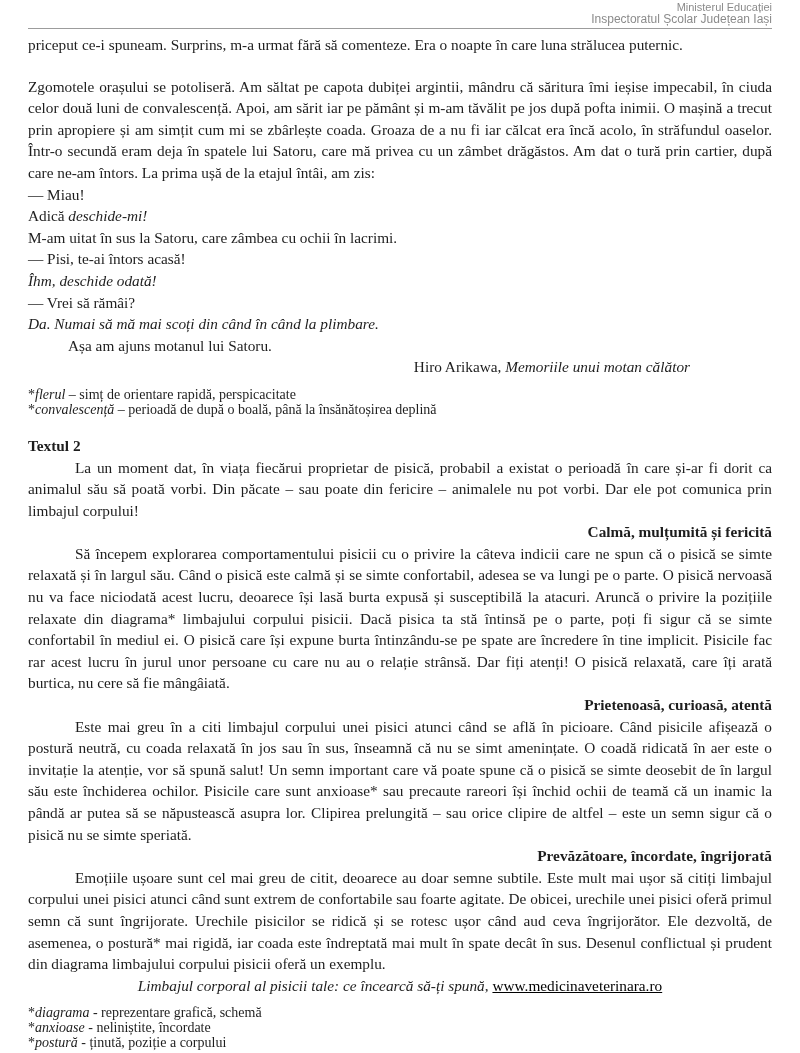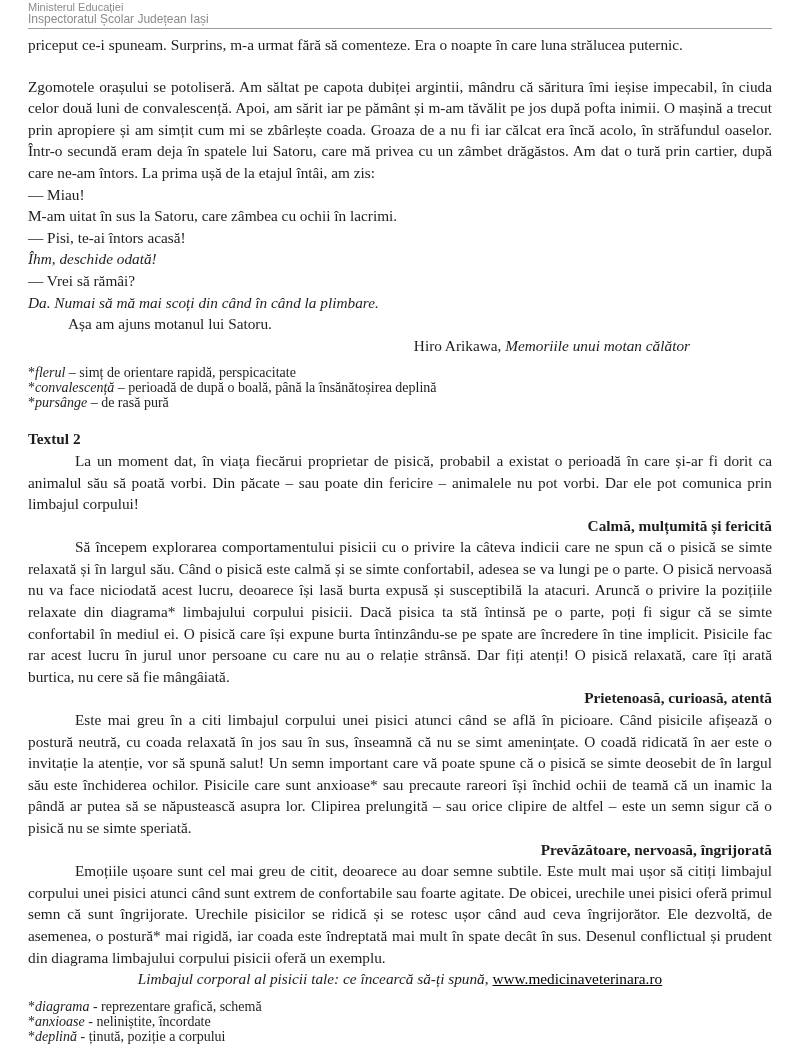--- a/index.html
+++ b/index.html
@@ -7,21 +7,21 @@
     width: 800px; height: 1053px; overflow: hidden;
     font-family: "Liberation Serif", serif;
     font-size: 15.3px; line-height: 21.6px;
     color: #1d1d1d;
     -webkit-font-smoothing: antialiased;
   }
   .page { padding: 2px 28px 0 28px; box-sizing: border-box; }
 
   
   .doc-header {
-    text-align: left;
+    text-align: right;
     font-family: "Liberation Sans", sans-serif;
     color: #8b8b8b;
     border-bottom: 1px solid #9c9c9c;
     padding-bottom: 3px;
   }
   .doc-header .hl1 { font-size: 11px; line-height: 11px; }
   .doc-header .hl2 { font-size: 12px; line-height: 12px; }
 
   p { margin: 0; }
   .j { text-align: justify; }
@@ -49,51 +49,51 @@
     <div class="hl1">Ministerul Educației</div>
     <div class="hl2">Inspectoratul Școlar Județean Iași</div>
   </div>
 
   <p class="opening">priceput ce-i spuneam. Surprins, m-a urmat fără să comenteze. Era o noapte în care luna strălucea puternic.</p>
 
   <p class="j gap-top">Zgomotele orașului se potoliseră. Am săltat pe capota dubiței argintii, mândru că săritura îmi ieșise impecabil, în ciuda celor două luni de convalescență. Apoi, am sărit iar pe pământ și m-am tăvălit pe jos după pofta inimii. O mașină a trecut prin apropiere și am simțit cum mi se zbârlește coada. Groaza de a nu fi iar călcat era încă acolo, în străfundul oaselor. Într-o secundă eram deja în spatele lui Satoru, care mă privea cu un zâmbet drăgăstos. Am dat o tură prin cartier, după care ne-am întors. La prima ușă de la etajul întâi, am zis:</p>
 
   <div>
       <p><span>— Miau!</span></p>
+      <p><span>Adică </span><i>deschide-mi!</i></p>
       <p><span>M-am uitat în sus la Satoru, care zâmbea cu ochii în lacrimi.</span></p>
       <p><span>— Pisi, te-ai întors acasă!</span></p>
       <p><i>Îhm, deschide odată!</i></p>
       <p><span>— Vrei să rămâi?</span></p>
       <p><i>Da. Numai să mă mai scoți din când în când la plimbare.</i></p>
     </div>
 
   <p class="ind-sm">Așa am ajuns motanul lui Satoru.</p>
 
   <p class="attribution"><span>Hiro Arikawa, </span><i>Memoriile unui motan călător</i></p>
 
   <div class="fnotes">
       <p><span>*</span><i>flerul</i><span> – simț de orientare rapidă, perspicacitate</span></p>
       <p><span>*</span><i>convalescență</i><span> – perioadă de după o boală, până la însănătoșirea deplină</span></p>
-      <p><span>*</span><i>pursânge</i><span> – de rasă pură</span></p>
     </div>
 
   <p class="t2-title">Textul 2</p>
 
   <p class="j ind">La un moment dat, în viața fiecărui proprietar de pisică, probabil a existat o perioadă în care și-ar fi dorit ca animalul său să poată vorbi. Din păcate – sau poate din fericire – animalele nu pot vorbi. Dar ele pot comunica prin limbajul corpului!</p>
 
   <div>
       <p class="h">Calmă, mulțumită și fericită</p>
       <p class="j ind">Să începem explorarea comportamentului pisicii cu o privire la câteva indicii care ne spun că o pisică se simte relaxată și în largul său. Când o pisică este calmă și se simte confortabil, adesea se va lungi pe o parte. O pisică nervoasă nu va face niciodată acest lucru, deoarece își lasă burta expusă și susceptibilă la atacuri. Aruncă o privire la pozițiile relaxate din diagrama* limbajului corpului pisicii. Dacă pisica ta stă întinsă pe o parte, poți fi sigur că se simte confortabil în mediul ei. O pisică care își expune burta  întinzându-se pe spate are încredere în tine implicit. Pisicile fac rar acest lucru în jurul unor persoane cu care nu au o relație strânsă. Dar fiți atenți! O pisică relaxată, care îți arată burtica, nu cere să fie mângâiată.</p>
       <p class="h">Prietenoasă, curioasă, atentă</p>
       <p class="j ind">Este mai greu în a citi limbajul corpului unei pisici atunci când se află în picioare. Când pisicile afișează o postură neutră, cu coada relaxată  în jos sau în sus, înseamnă că nu se simt amenințate. O coadă ridicată în aer este o invitație la atenție, vor să spună salut! Un semn important care vă poate spune că o pisică se simte deosebit de în largul său este închiderea ochilor. Pisicile care sunt anxioase* sau precaute rareori își închid ochii de teamă că un inamic la pândă ar putea să se năpustească asupra lor. Clipirea prelungită – sau orice clipire de altfel – este un semn sigur că o pisică nu se simte speriată.</p>
-      <p class="h">Prevăzătoare, nervoasă, îngrijorată</p>
+      <p class="h">Prevăzătoare, încordate, îngrijorată</p>
       <p class="j ind">Emoțiile ușoare sunt cel mai greu de citit, deoarece au doar semne subtile. Este mult mai ușor să citiți limbajul corpului unei pisici atunci când sunt extrem de confortabile sau foarte agitate. De obicei, urechile unei pisici oferă primul semn că sunt îngrijorate. Urechile pisicilor se ridică și se rotesc ușor când aud ceva îngrijorător. Ele dezvoltă, de asemenea, o postură* mai rigidă, iar coada este îndreptată mai mult în spate decât în sus. Desenul conflictual și prudent din diagrama limbajului corpului pisicii oferă un exemplu.</p>
     </div>
 
   <p class="source-line"><i>Limbajul corporal al pisicii tale: ce încearcă să-ți spună</i><span>, </span><a class="link">www.medicinaveterinara.ro</a></p>
 
   <div class="fnotes">
       <p><span>*</span><i>diagrama</i><span> - reprezentare grafică, schemă</span></p>
       <p><span>*</span><i>anxioase</i><span> - neliniștite, încordate</span></p>
-      <p><span>*</span><i>deplină</i><span> - ținută, poziție a corpului</span></p>
+      <p><span>*</span><i>postură</i><span> - ținută, poziție a corpului</span></p>
     </div>
 
 </div>
 
 </body></html>

